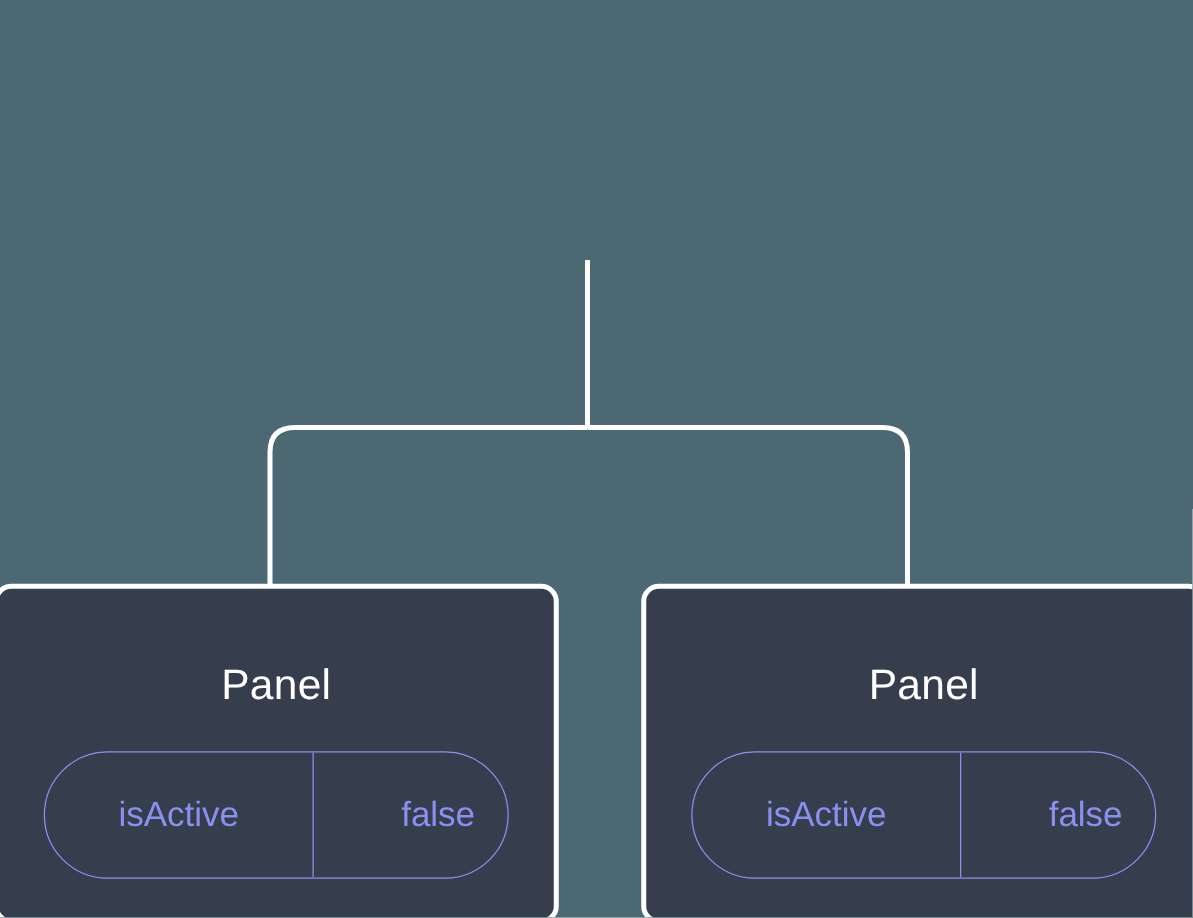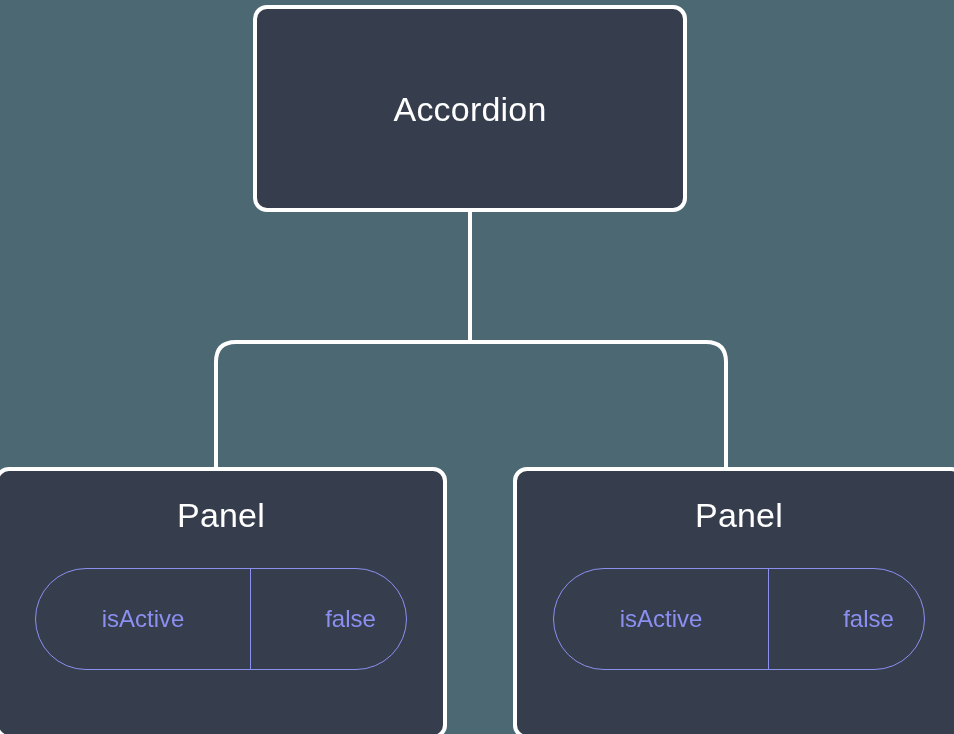--- a/index.html
+++ b/index.html
@@ -70,42 +70,42 @@
     letter-spacing: 0.2px;
     line-height: 1;
     white-space: nowrap;
   }
 
   .node-root .node-title {
     
   }
 
   .node-child .node-title {
-    margin-top: 27px;
+    margin-top: 60px;
   }
 
   
   .state-pill {
     display: flex;
     align-items: stretch;
     margin-top: 36px;
     height: 102px;
     border: 1.5px solid #8b8ff0;
     border-radius: 51px;
     box-sizing: border-box;
     overflow: hidden;
   }
 
   .pill-key,
   .pill-value {
     display: flex;
     align-items: center;
     justify-content: center;
     color: #8b8ff0;
-    font-size: 24px;
+    font-size: 28px;
     font-weight: 400;
     line-height: 1;
     white-space: nowrap;
     box-sizing: border-box;
   }
 
   .pill-key {
     width: 214px;
   }
 
@@ -126,23 +126,20 @@
 
   <svg id="connectors" viewBox="0 0 954 734" width="954" height="734" fill="none">
 
     <path d="M 470 208 L 470 342" stroke="#ffffff" stroke-width="4" stroke-linecap="butt"></path>
 
     <path d="M 470 342 L 236 342 Q 216 342 216 362 L 216 471" stroke="#ffffff" stroke-width="4" stroke-linecap="butt"></path>
 
     <path d="M 470 342 L 706 342 Q 726 342 726 362 L 726 471" stroke="#ffffff" stroke-width="4" stroke-linecap="butt"></path>
   </svg>
 
-  <div class="node node-root">
-    <span class="node-title">Accordion</span>
-  </div>
 
   <div class="node node-child left">
     <span class="node-title">Panel</span>
     <div class="state-pill">
       <span class="pill-key">isActive</span>
       <span class="pill-value">false</span>
     </div>
   </div>
 
   <div class="node node-child right">

